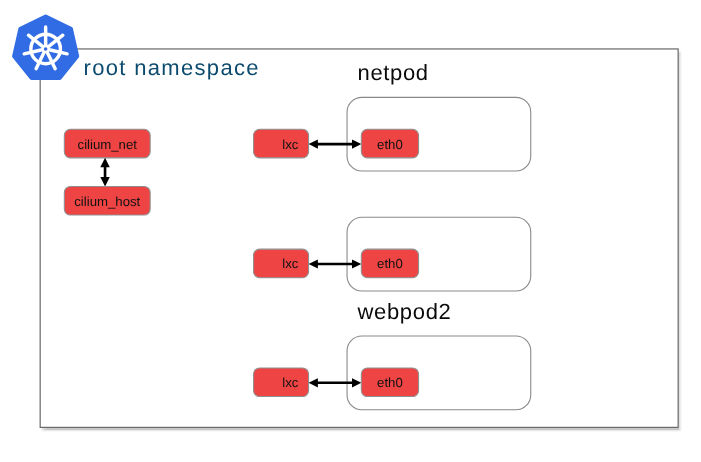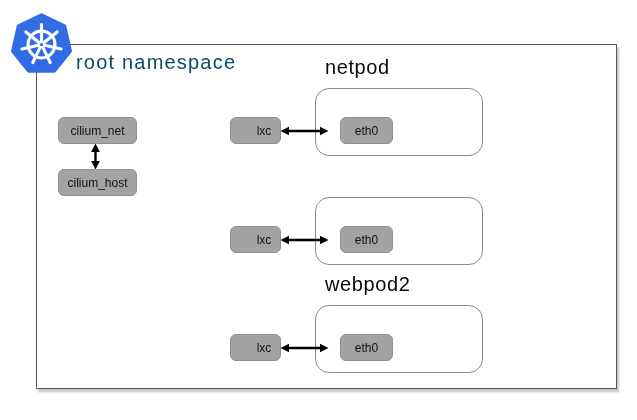--- a/index.html
+++ b/index.html
@@ -18,21 +18,21 @@
   
   .k8s-logo{position:absolute;left:10px;top:12px;width:63px;height:65px;z-index:5;}
   
   .root-label{
     position:absolute;left:76px;top:51px;z-index:6;
     font-size:20px;letter-spacing:1.2px;color:#0c4a6e;white-space:nowrap;
   }
   
   .node-box{
     position:absolute;height:27px;box-sizing:border-box;
-    border:1.2px solid #8f8f8f;border-radius:6px;background:#a3a3a3;
+    border:1.2px solid #8f8f8f;border-radius:6px;background:#ef4444;
     display:flex;align-items:center;justify-content:center;
     font-size:12px;color:#111;white-space:nowrap;
   }
   .cilium-net{left:58px;top:117px;width:79px;}
   .cilium-host{left:58px;top:169px;width:79px;text-align:center;}
   .v-arrow{position:absolute;left:89px;top:143px;width:13px;height:27px;}
   
   .pod{position:absolute;left:0;width:637px;height:112px;}
   .pod-1{top:56px;}
   .pod-2{top:165px;}
@@ -40,21 +40,21 @@
   .pod-title{
     position:absolute;left:325px;top:0;
     font-size:20px;letter-spacing:0.6px;color:#0a0a0a;white-space:nowrap;
   }
   .pod-rect{
     position:absolute;left:315px;top:32px;width:168px;height:68px;
     box-sizing:border-box;border:1.3px solid #898989;border-radius:14px;
     background:#fff;
   }
   .lxc-box{left:230px;width:51px;padding-left:17px;}
-  .eth-box{left:328px;width:53px;margin-left:12px;}
+  .eth-box{left:328px;width:53px;}
   .pod .node-box{top:61px;}
   .h-arrow{position:absolute;left:280px;top:69px;width:49px;height:12px;}
   svg{display:block;}
 </style>
 </head>
 <body>
 
 <div class="outer-rect"></div>
 
 <svg class="k8s-logo" viewBox="0 0 100 104" aria-hidden="true">

